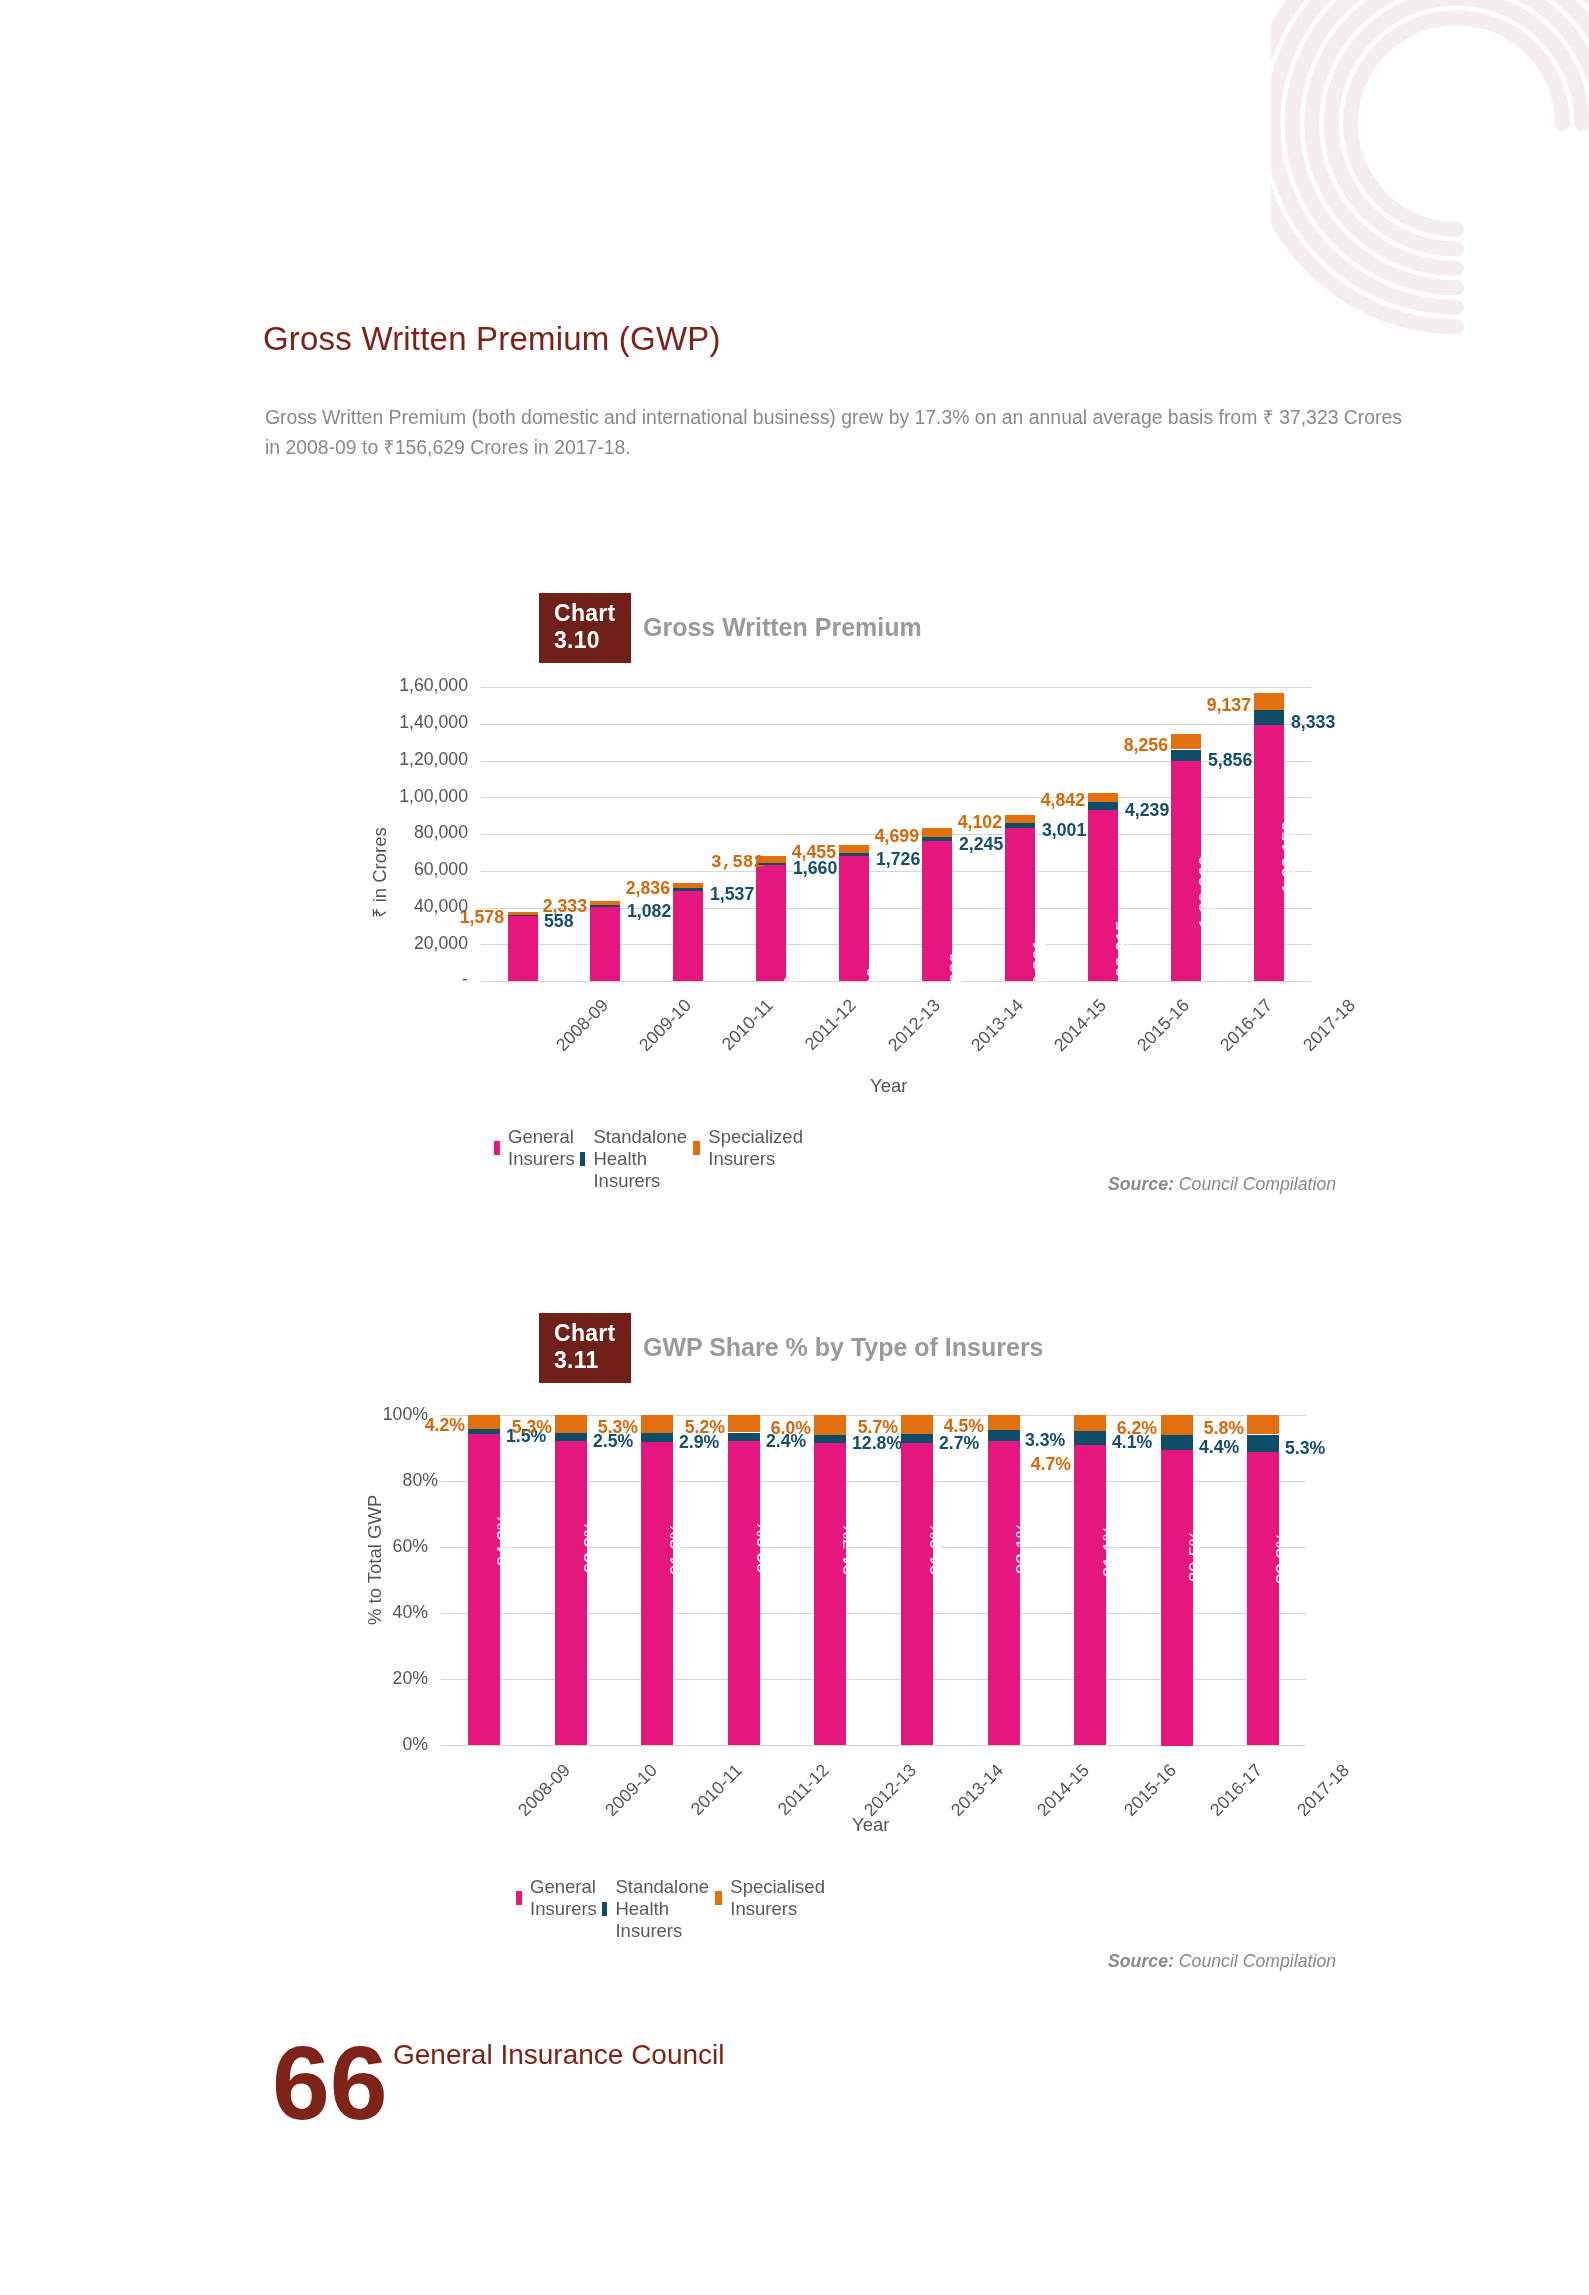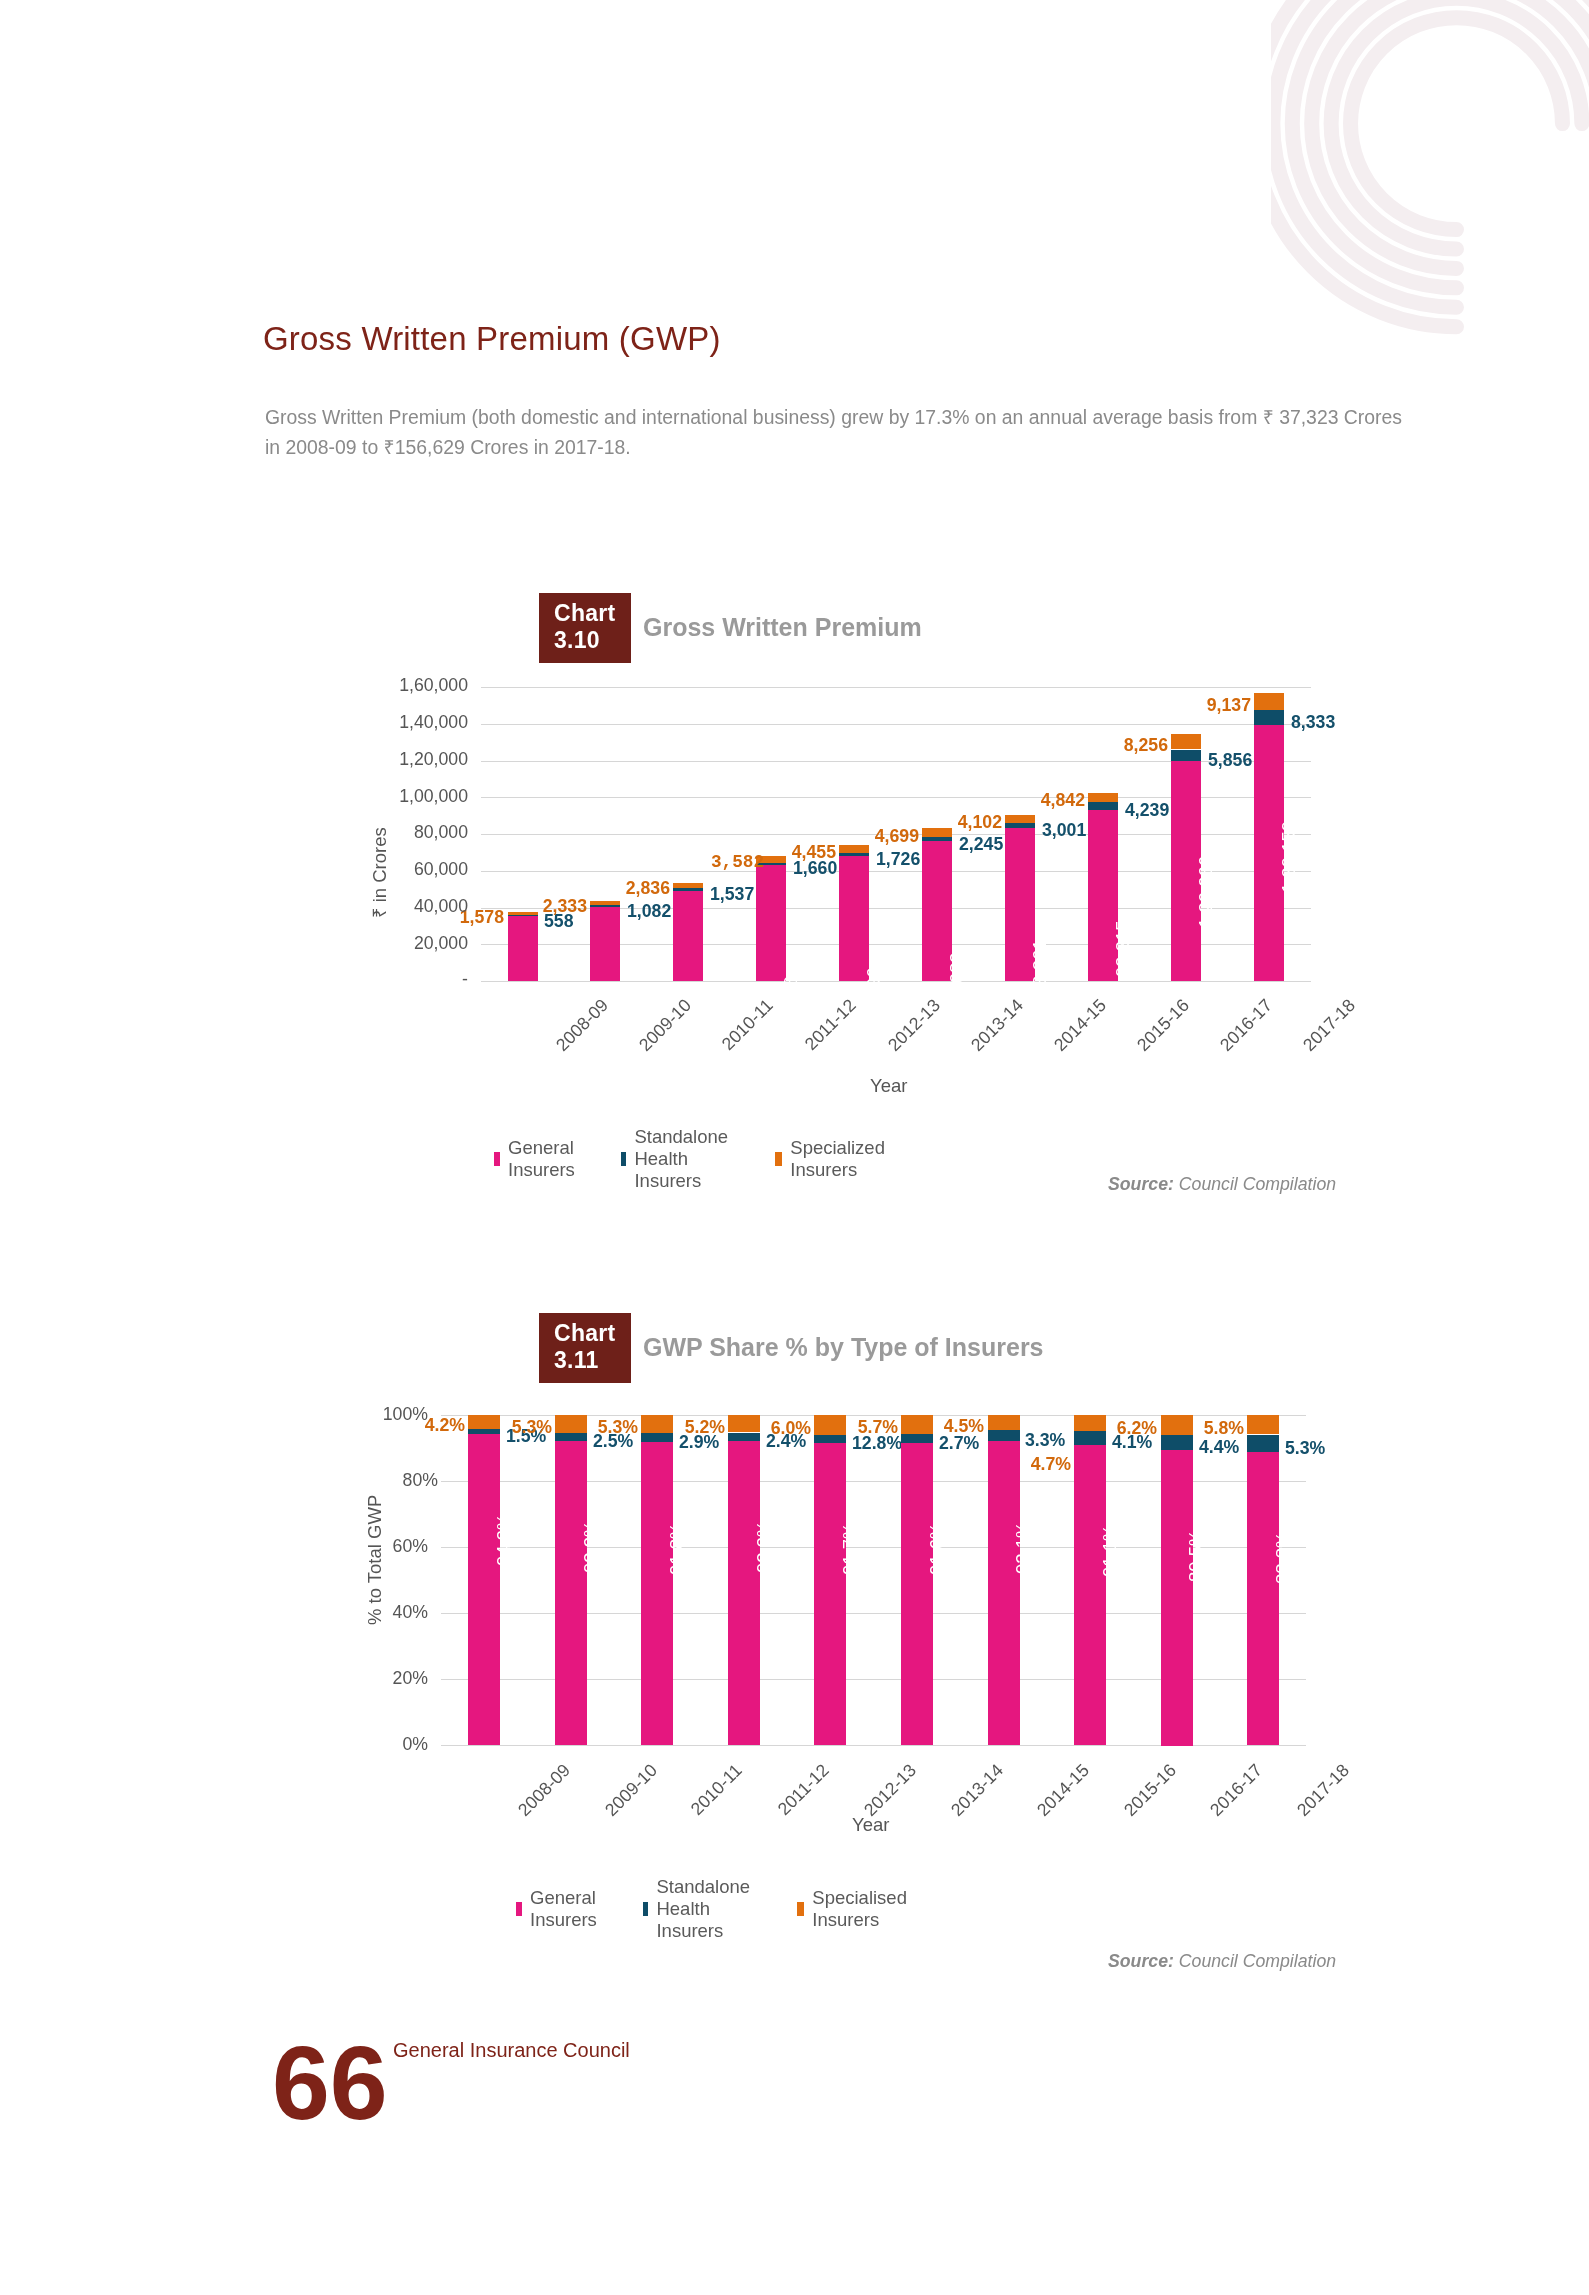--- a/index.html
+++ b/index.html
@@ -61,40 +61,40 @@
   .gridline{position:absolute; height:0.9px; background:#d6d6d6;}
   .plot{position:absolute;}
   .bar-seg{position:absolute;}
   .in-bar-lbl{
     position:absolute; color:#ffffff; font-size:18.5px; white-space:nowrap;
     transform-origin:0 0; transform:rotate(-90deg); font-weight:400;
   }
   .out-lbl{position:absolute; font-size:17.7px; white-space:nowrap; font-weight:bold;}
   .out-lbl.orange{color:#D2690C;}
   .out-lbl.teal{color:#14506B;}
-  .legend{position:absolute; display:flex; align-items:center; gap:41px;}
+  .legend{position:absolute; display:flex; align-items:flex-start; }
   .legend-item{display:flex; align-items:center; gap:8px;}
   .legend-swatch{width:11.5px; height:14px; display:inline-block;}
   .legend-text{font-size:18.5px; color:#5a5a5a;
     font-family:"Liberation Sans Narrow","Liberation Sans", sans-serif;}
   .source{
     position:absolute; font-size:17.7px; color:#8a8a8a; font-style:italic;
     white-space:nowrap;
   }
   .source b{font-style:italic;}
 
   
   #footer-num{
     position:absolute; left:272px; top:2031px;
     font-size:104px; color:#7E2318; font-weight:bold; line-height:1;
     font-family:"Liberation Sans Narrow","Liberation Sans", sans-serif;
   }
   #footer-org{
     position:absolute; left:393px; top:2039px;
-    font-size:20px; color:#7E2318;
+    font-size:28px; color:#7E2318;
     font-family:"Liberation Sans Narrow","Liberation Sans", sans-serif;
     text-align:right;
   }
 </style>
 </head>
 <body>
 
 <div id="corner-deco">
   <svg width="318" height="415" viewBox="0 0 360 470">
     <g fill="none" stroke="#f4eef0" stroke-linecap="round">

